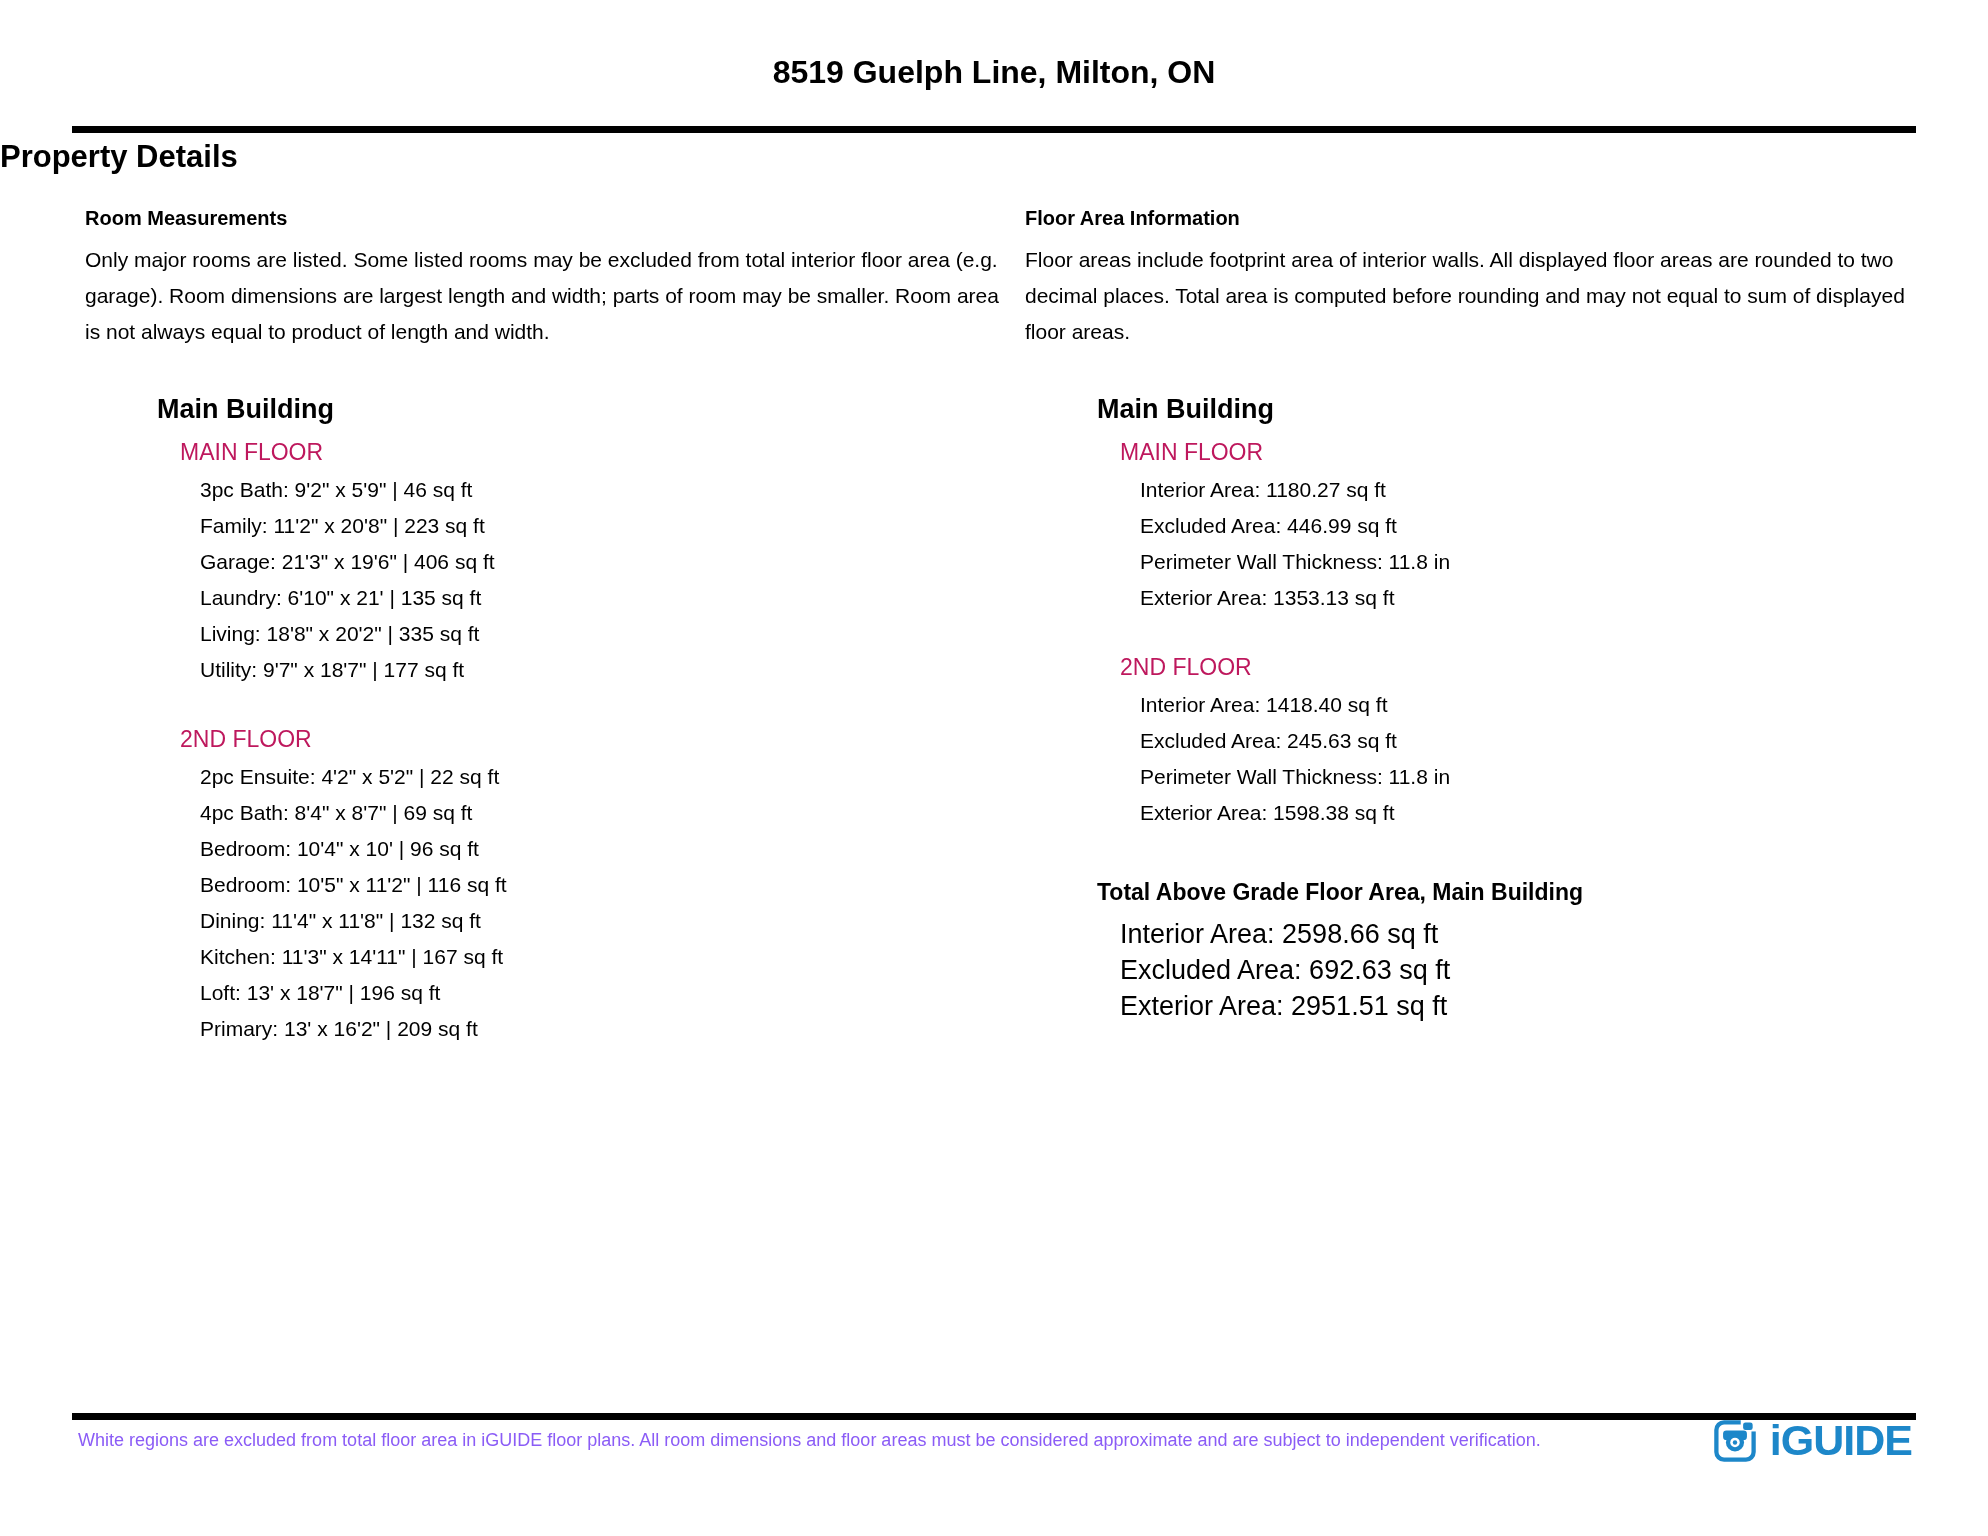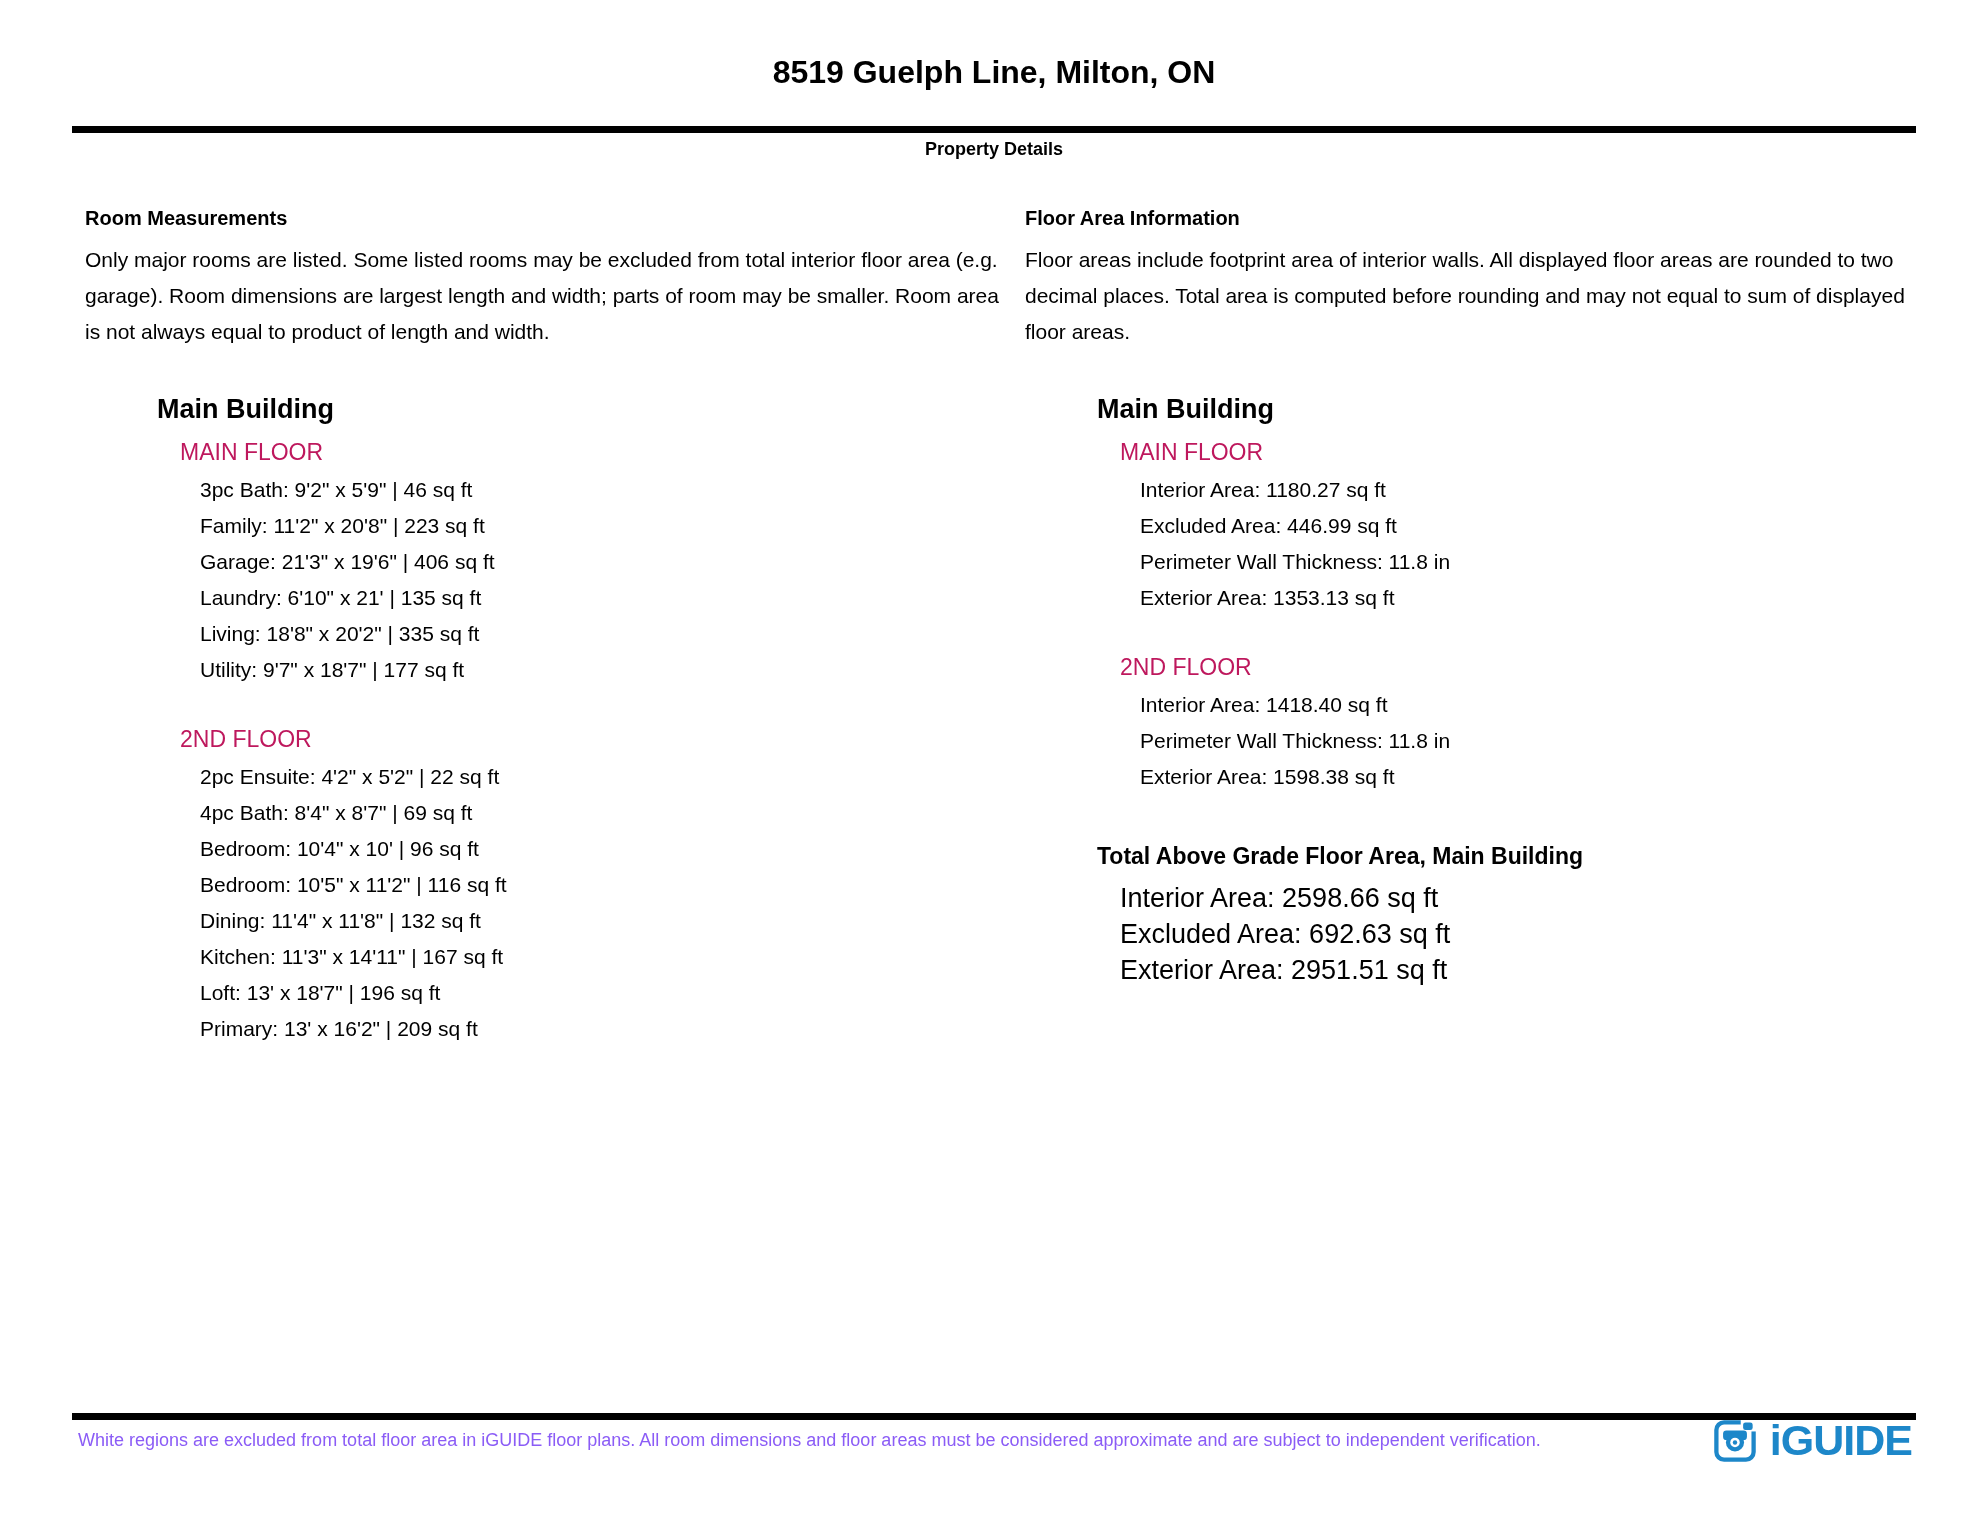--- a/index.html
+++ b/index.html
@@ -15,21 +15,21 @@
   }
   .title{
     position:absolute; top:54px; left:0; width:100%;
     text-align:center; font-size:32px; font-weight:bold;
   }
   .rule{position:absolute; left:72px; width:1844px; height:7px; background:#000;}
   .rule-top{top:126px;}
   .rule-bottom{top:1413px;}
   .subtitle{
     position:absolute; top:139px; left:0; width:100%;
-    text-align:center; font-size:18px; font-weight:bold;
+    text-align:left; font-size:31px; font-weight:bold;
   }
   .col{position:absolute; top:207px;}
   .col-left{left:85px; width:925px;}
   .col-right{left:1025px; width:900px;}
   .section-heading{font-size:20px; font-weight:bold; margin:0 0 12px 0;}
   .section-desc{font-size:21px; line-height:36px; margin:0 0 44px 0;}
   .building{margin-left:72px;}
   .building-name{font-size:27px; font-weight:bold; margin:0 0 14px 0;}
   .floor{margin-bottom:38px;}
   .floor-name{font-size:23px; margin-left:23px; margin-bottom:6px; color:#be185d;}
@@ -100,20 +100,21 @@
         <div class="floor-name">MAIN FLOOR</div>
         <div class="line">Interior Area: 1180.27 sq ft</div>
         <div class="line">Excluded Area: 446.99 sq ft</div>
         <div class="line">Perimeter Wall Thickness: 11.8 in</div>
         <div class="line">Exterior Area: 1353.13 sq ft</div>
       </div>
 
       <div class="floor">
         <div class="floor-name">2ND FLOOR</div>
         <div class="line">Interior Area: 1418.40 sq ft</div>
+        <div class="line">Excluded Area: 245.63 sq ft</div>
         <div class="line">Perimeter Wall Thickness: 11.8 in</div>
         <div class="line">Exterior Area: 1598.38 sq ft</div>
       </div>
 
       <div class="total-block">
         <div class="total-heading">Total Above Grade Floor Area, Main Building</div>
         <div class="total-line">Interior Area: 2598.66 sq ft</div>
         <div class="total-line">Excluded Area: 692.63 sq ft</div>
         <div class="total-line">Exterior Area: 2951.51 sq ft</div>
       </div>

